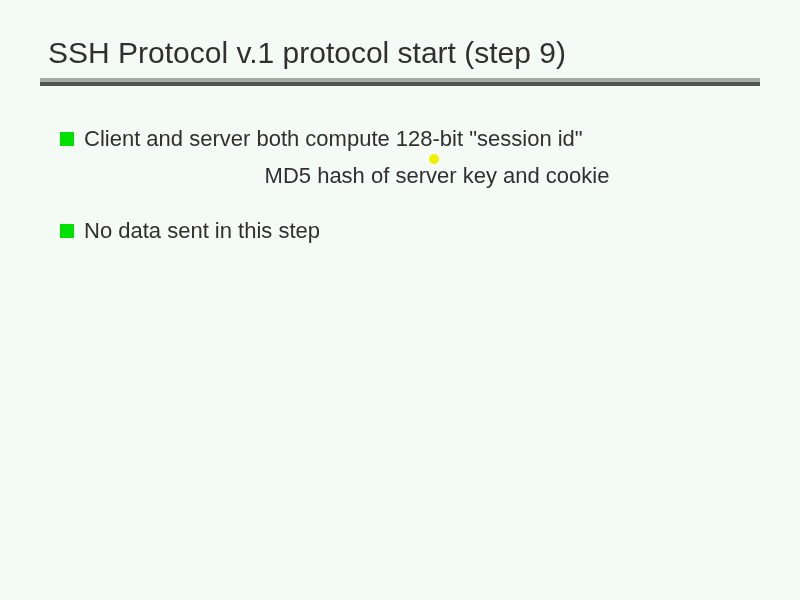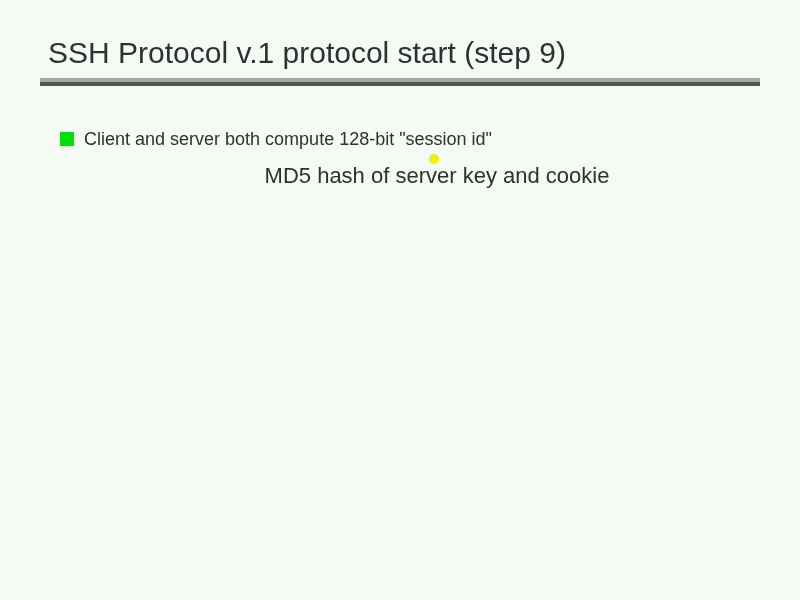--- a/index.html
+++ b/index.html
@@ -41,21 +41,21 @@
   .content {
     margin-top: 38px;
     padding-left: 60px;
   }
   .row {
     display: flex;
     align-items: center;
     white-space: nowrap;
   }
   .level1 {
-    font-size: 18px;
+    font-size: 22px;
     line-height: 30px;
   }
   .level2 {
     margin-left: 14px;
     font-size: 22px;
     line-height: 24px;
     flex-direction: column;
   }
   .gap-above {
     margin-top: 28px;
@@ -92,15 +92,19 @@
     <div class="row level1">
       <span class="marker square"></span>
       <span class="text">Client and server both compute 128-bit "session id"</span>
     </div>
 
     <div class="row level2">
       <span class="marker dot"></span>
       <span class="text">MD5 hash of server key and cookie</span>
     </div>
 
+    <div class="row level1 gap-above">
+      <span class="marker square"></span>
+      <span class="text">No data sent in this step</span>
+    </div>
 
   </div>
 </div>
 
 </body></html>

